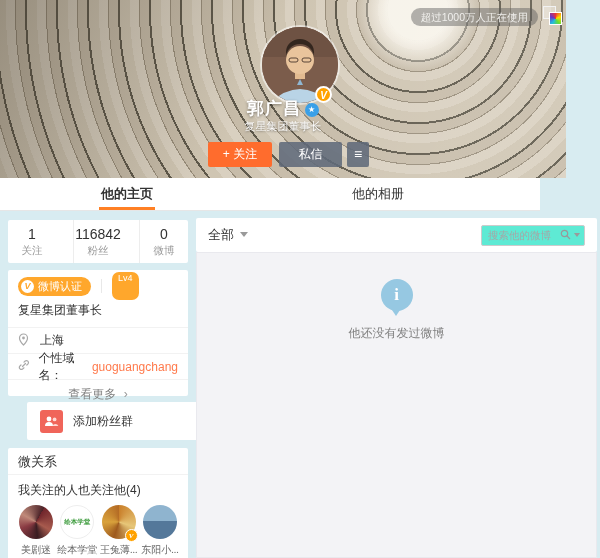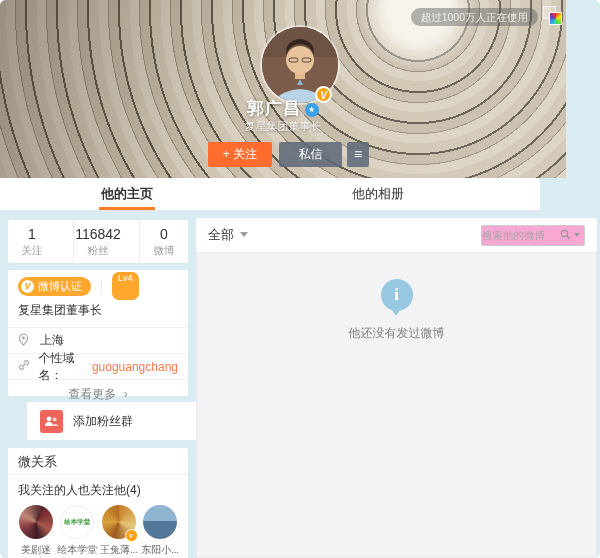--- a/index.html
+++ b/index.html
@@ -1,17 +1,17 @@
 <!DOCTYPE html>
 <html><head>
 <meta charset="utf-8">
 <style>
   * { box-sizing: border-box; margin: 0; padding: 0; }
   body { width: 600px; height: 558px; font-family: "Liberation Sans", "DejaVu Sans", sans-serif; }
-  .page { position: relative; width: 600px; height: 558px; background: #d8ecf1; overflow: hidden; border-radius: 6px; }
+  .page { position: relative; width: 600px; height: 558px; background: #d8ecf1; overflow: hidden; }
 
   
   .cover {
     position: absolute; left: 0; top: 0; width: 566px; height: 178px;
     background:
       radial-gradient(circle at 418px 10px, #f7f3ea 0 30px, rgba(247,243,234,0) 62px),
       repeating-radial-gradient(circle at 418px 10px, #d9d0c0 0 9px, #cfc5b2 9px 19px, #5e584a 19px 21px, #c6bba8 21px 30px, #978c79 30px 31px),
       #c4b9a6;
     overflow: hidden;
   }
@@ -103,21 +103,21 @@
   .av2 { background: #fff; border: 1px solid #eee; color: #3a9a3a; font-size: 6.5px; line-height: 8px; font-weight: bold; }
   .av3 { background: conic-gradient(#c97f2a, #e7c779 30%, #9e5a1e 55%, #d9a23c 75%, #b36a24); }
   .av4 { background: linear-gradient(180deg, #8fb4cf 0 46%, #54789a 46% 100%); }
   .rel-vbadge { position: absolute; right: -2px; bottom: -3px; width: 13px; height: 13px; border-radius: 50%; background: #ffa200; border: 1.5px solid #fff; color: #fff; font-size: 7px; font-weight: bold; font-style: italic; line-height: 12px; text-align: center; }
   .rel-name { margin-top: 4px; font-size: 10px; color: #666; white-space: nowrap; overflow: hidden; }
 
   
   .filter-card { left: 196px; top: 218px; width: 401px; height: 34px; display: flex; align-items: center; padding: 0 12px; }
   .filter-all { font-size: 13px; color: #333; cursor: pointer; }
   .caret-down { display: inline-block; width: 0; height: 0; border-left: 4px solid transparent; border-right: 4px solid transparent; border-top: 5px solid #9a9a9a; margin-left: 6px; vertical-align: 2px; }
-  .search-box { margin-left: auto; width: 104px; height: 21px; border: 1px solid #ccc; border-radius: 2px; background: #f9a8d4; display: flex; align-items: center; padding: 0 4px 0 0; }
+  .search-box { margin-left: auto; width: 104px; height: 21px; border: 1px solid #ccc; border-radius: 2px; background: #5eead4; display: flex; align-items: center; padding: 0 4px 0 6px; }
   .search-input { flex: 1; min-width: 0; border: none; outline: none; font-size: 10.5px; color: #555; background: transparent; }
   .search-input::placeholder { color: #a6a6a6; }
   .search-icon { flex: none; margin: 0 3px 0 2px; cursor: pointer; }
   .search-caret { flex: none; width: 0; height: 0; border-left: 3.5px solid transparent; border-right: 3.5px solid transparent; border-top: 4.5px solid #9a9a9a; cursor: pointer; }
 
   .feed-panel { position: absolute; left: 196px; top: 252px; width: 401px; height: 306px; background: #f3f3f6; border: 1px solid #e9e9ee; text-align: center; }
   .empty-icon { position: relative; width: 32px; height: 32px; border-radius: 50%; background: #96c8e2; margin: 26px auto 0; color: #fff; font-size: 17px; font-weight: bold; line-height: 32px; font-family: "Liberation Serif", "DejaVu Serif", serif; }
   .empty-icon::after { content: ""; position: absolute; left: 11px; bottom: -5px; border-left: 4px solid transparent; border-right: 4px solid transparent; border-top: 6px solid #96c8e2; }
   .empty-text { margin-top: 14px; font-size: 12px; color: #808080; }
 </style>

